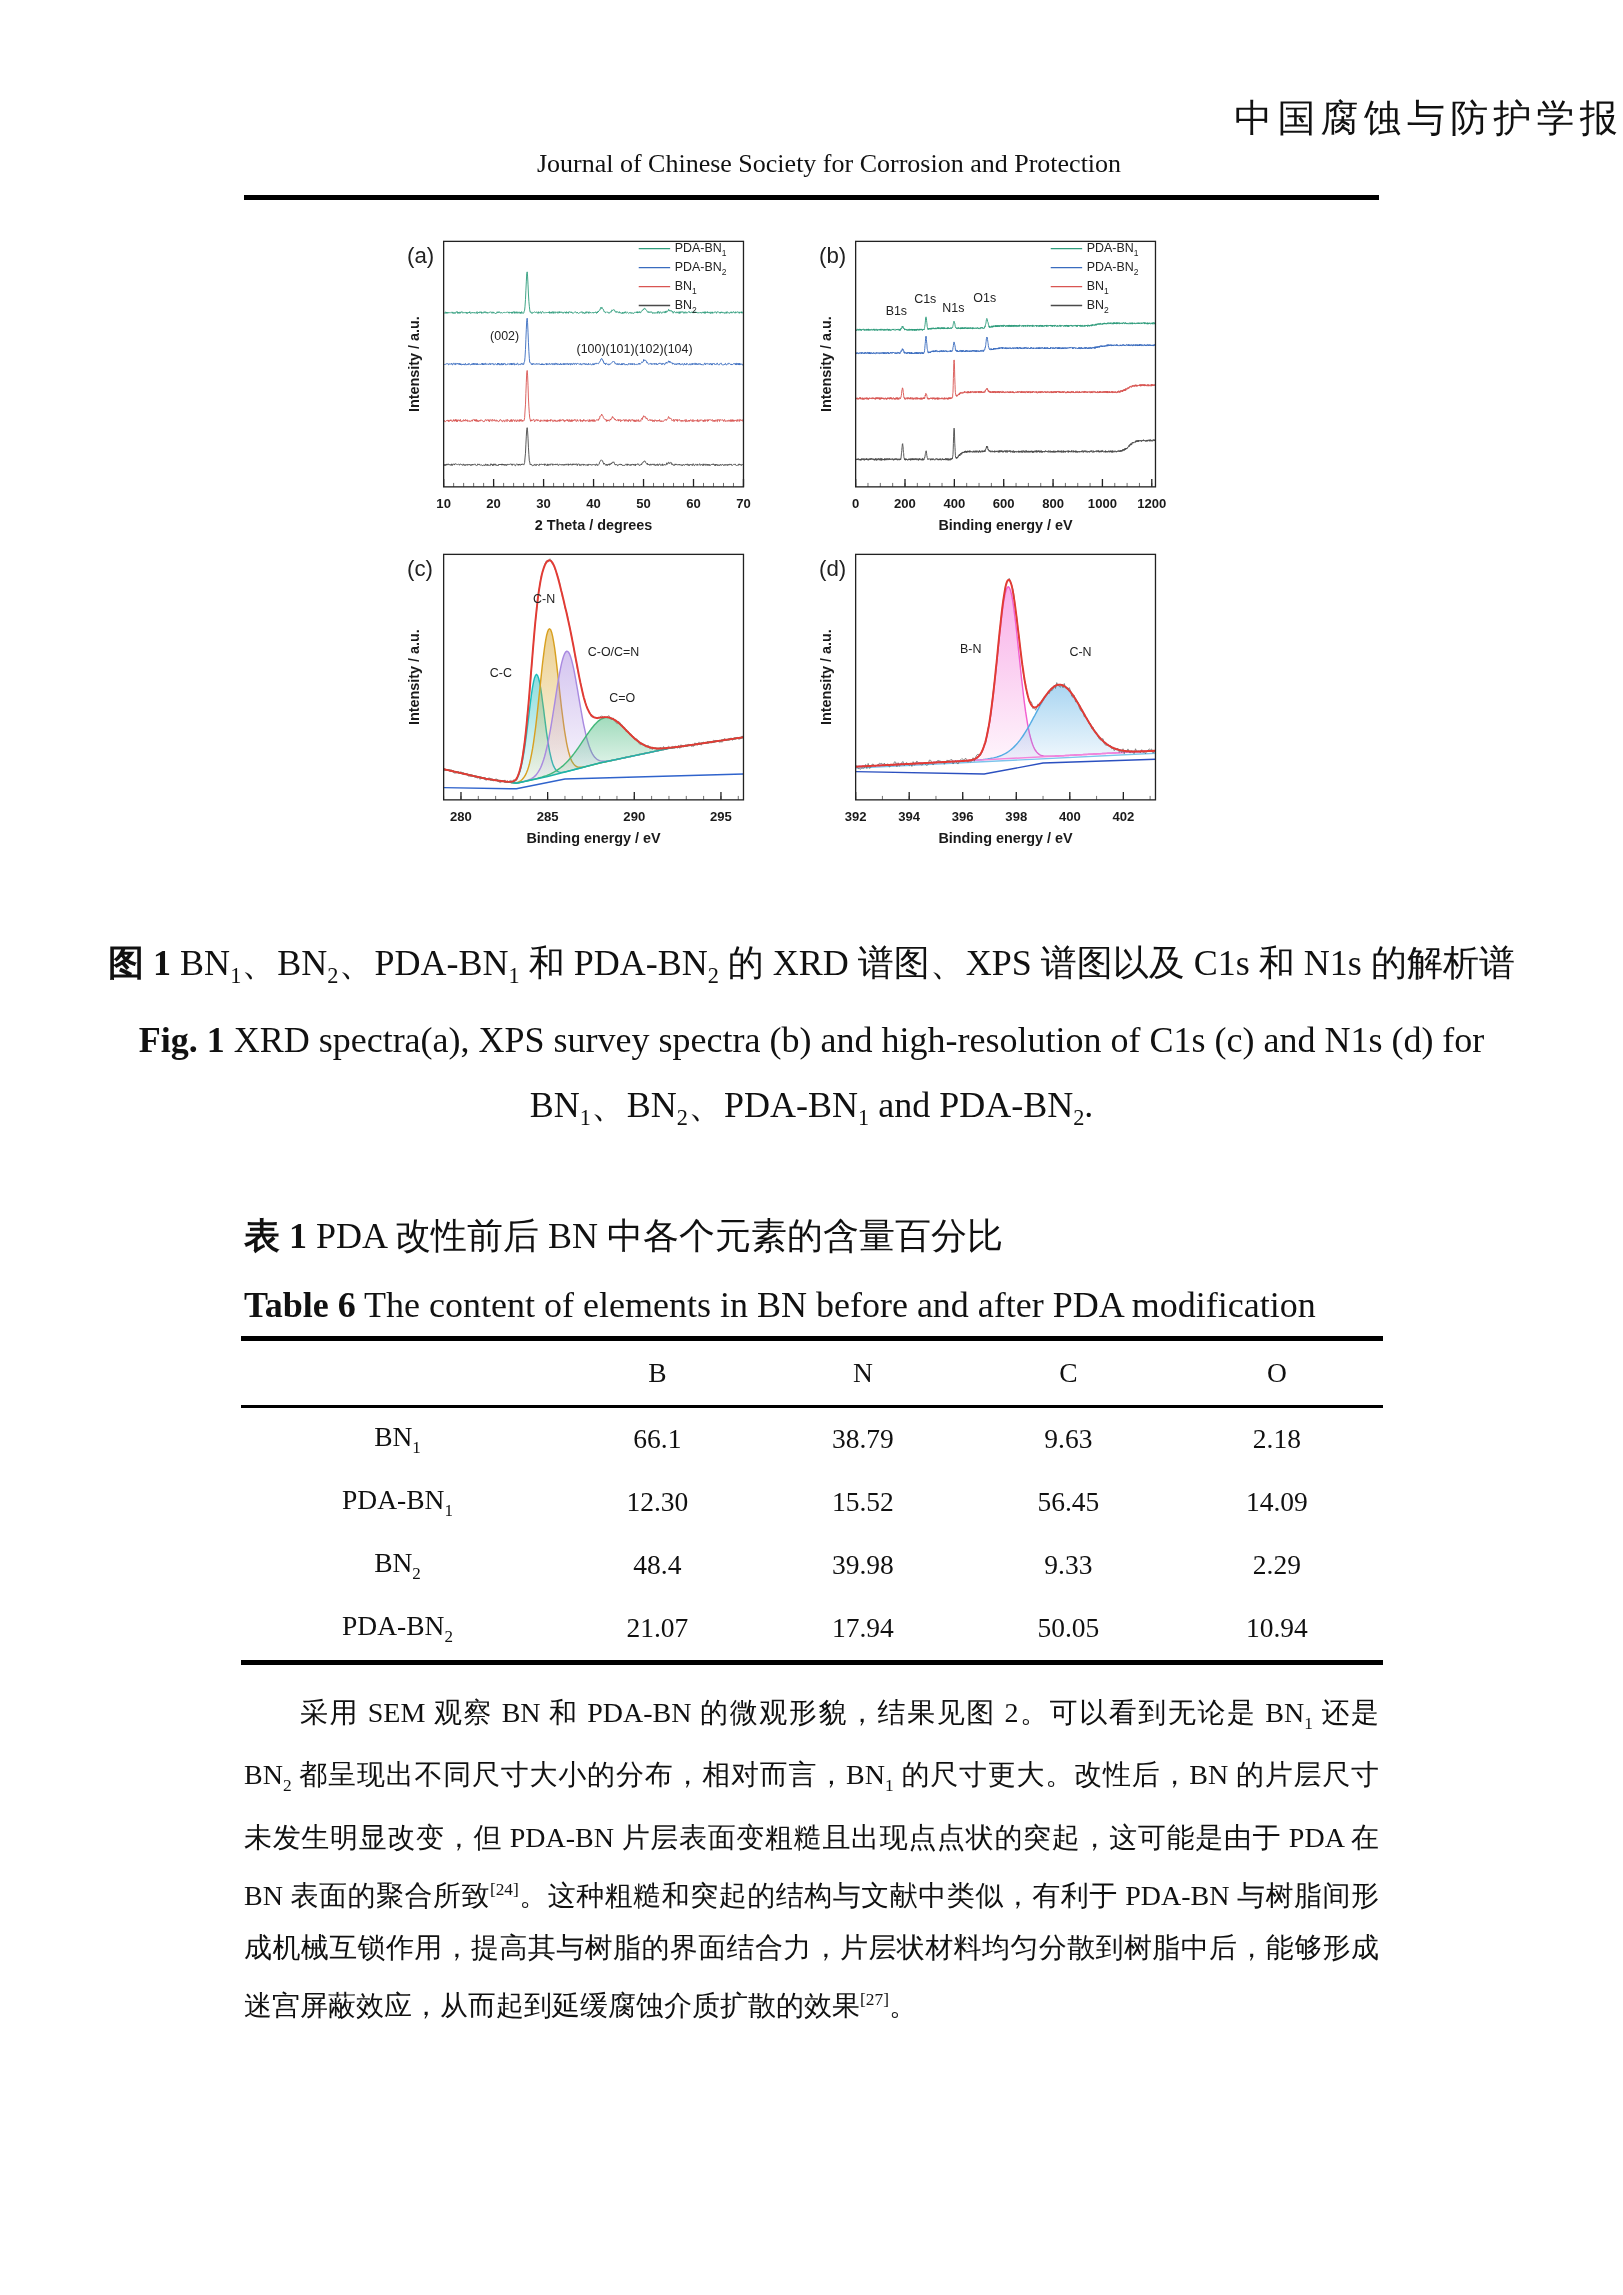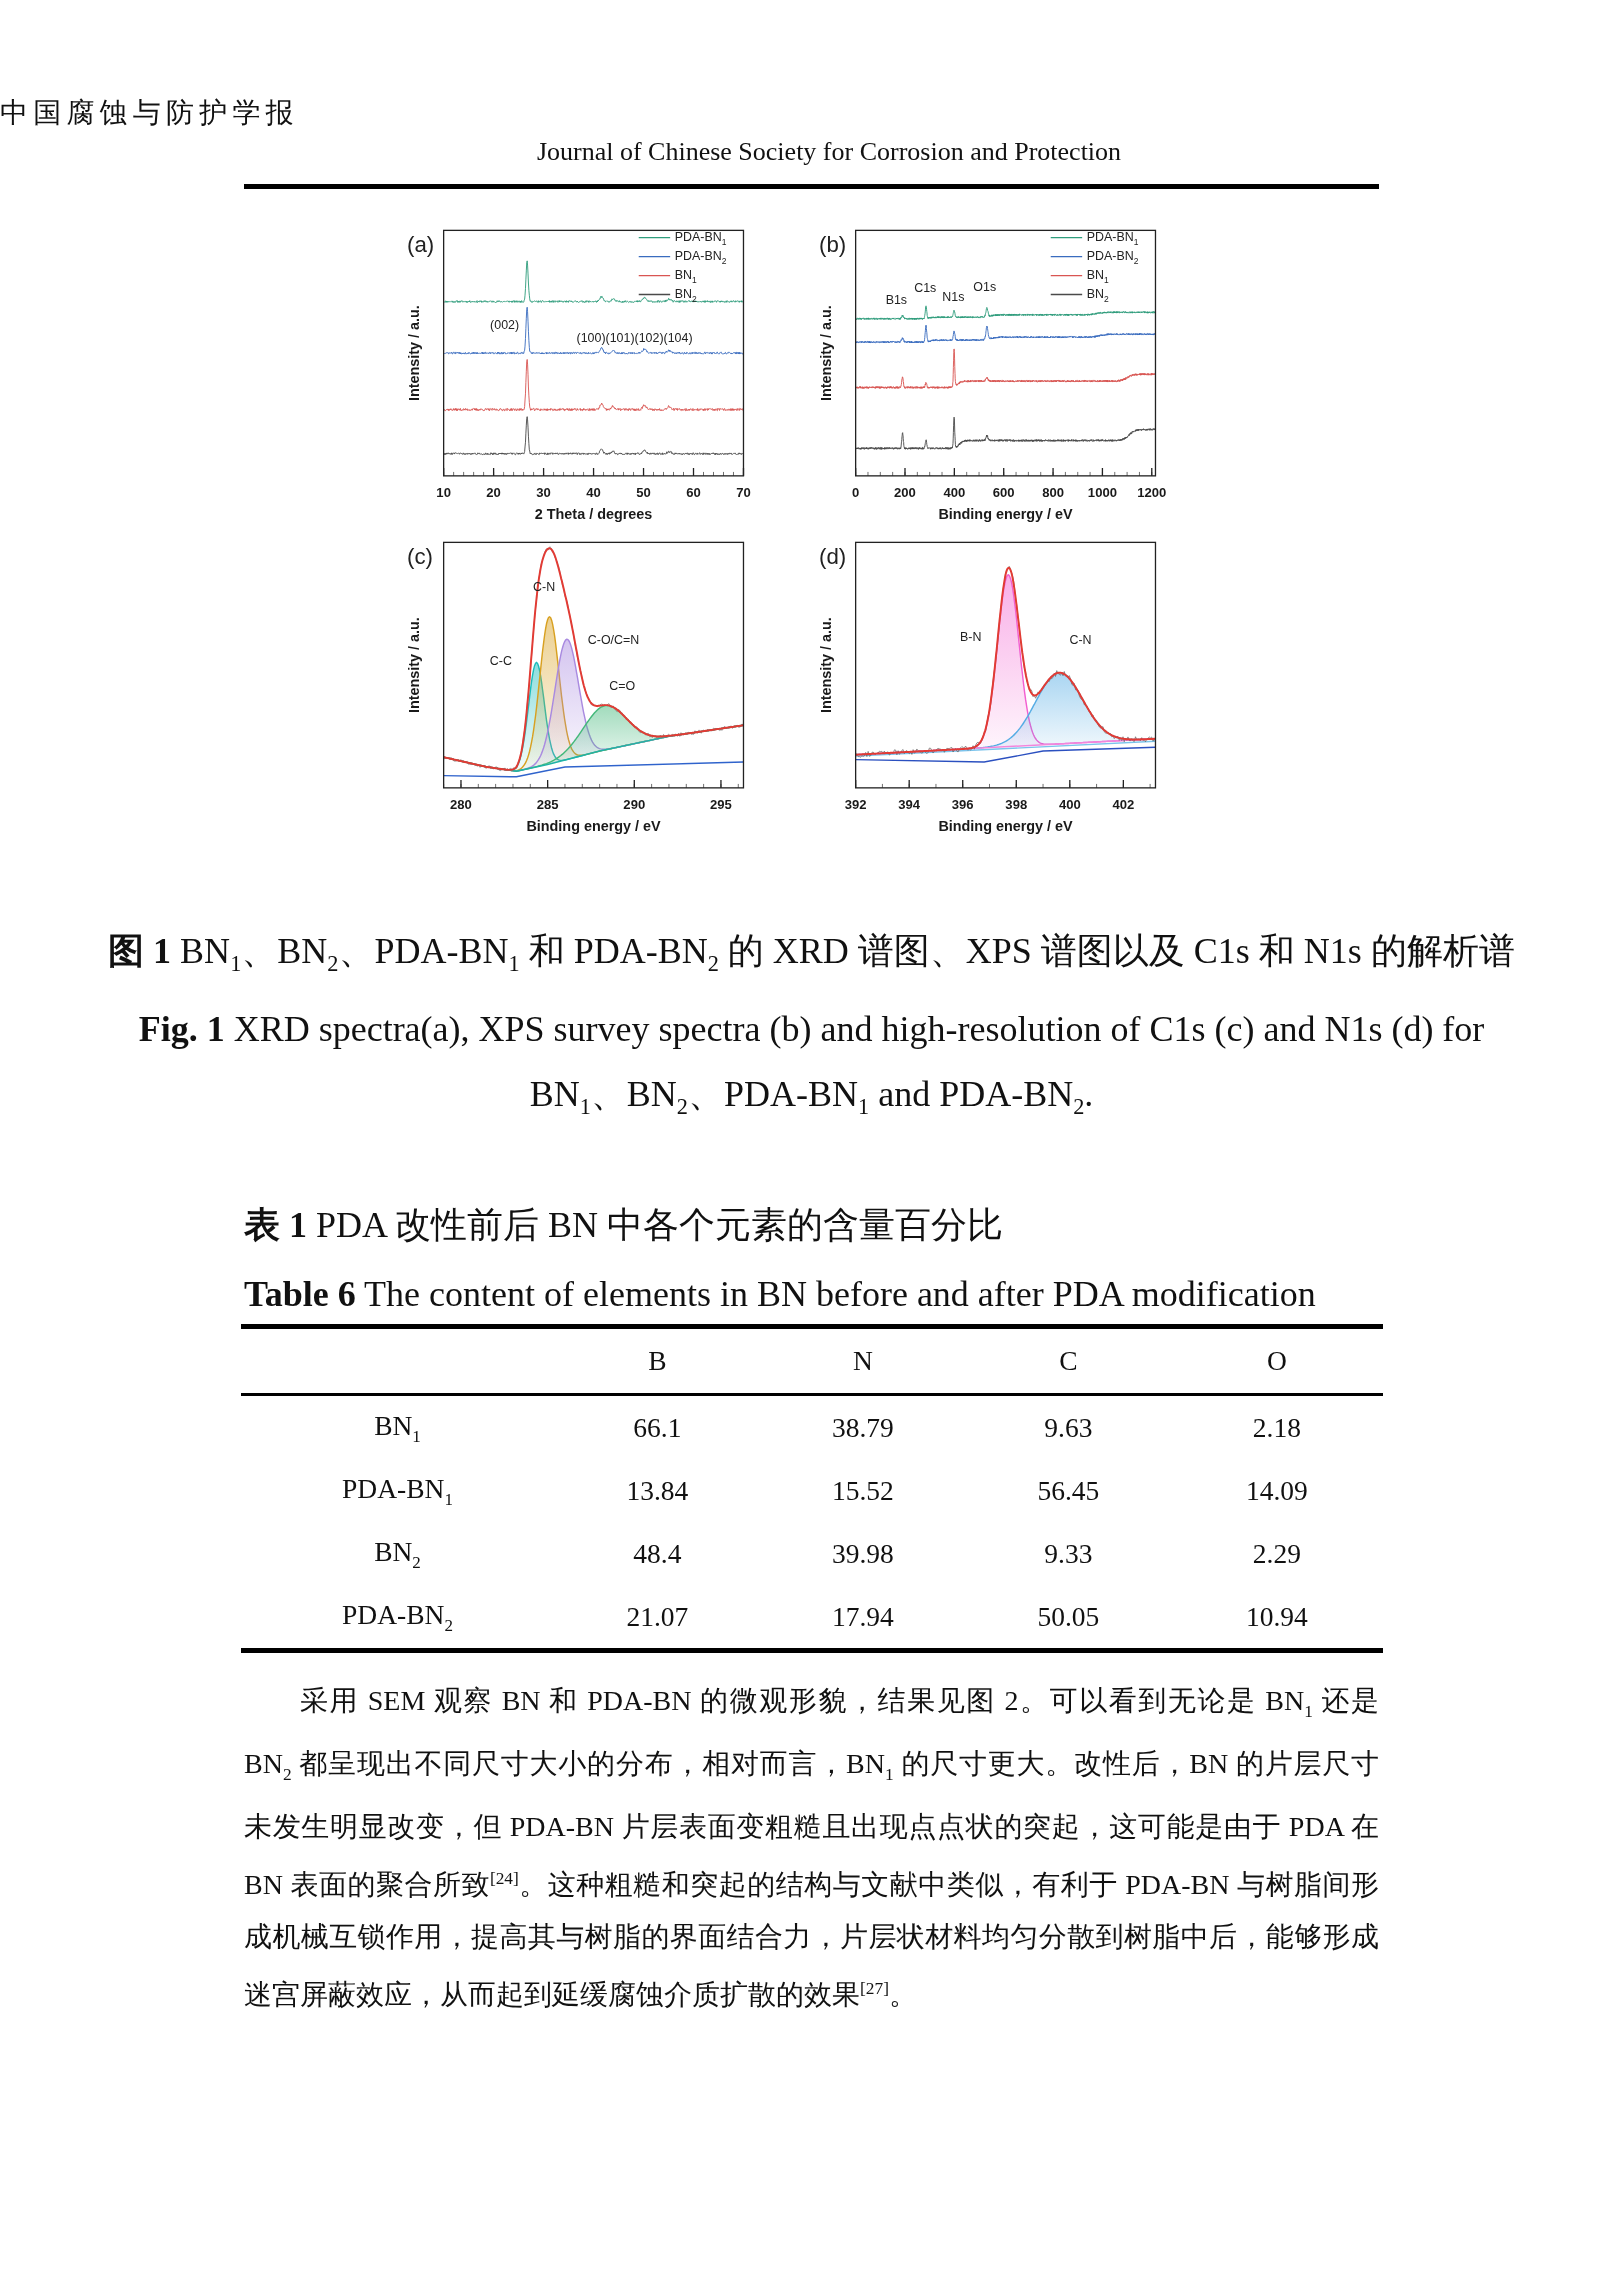--- a/index.html
+++ b/index.html
@@ -1,21 +1,21 @@
 <!DOCTYPE html>
 <html style="font-size:10.5px"><head>
 <meta charset="utf-8">
 <style>
   html,body{margin:0;padding:0;}
   body{
     width:1623px;height:2295px;background:#ffffff;color:#111;
     font-family:"Liberation Serif","DejaVu Serif",serif;
     position:relative;overflow:hidden;
   }
-  .title-zh{font-size:28px;letter-spacing:5.2px;text-align:left;padding-top:97px;line-height:1.15;}
+  .title-zh{font-size:38px;letter-spacing:5.2px;text-align:right;padding-top:97px;line-height:1.15;margin-left:20px;}
   .title-en{font-size:26px;text-align:center;margin-top:9.2px;line-height:1.1;margin-left:35px;}
   .head-rule{width:1135px;height:4.6px;background:#000;margin:17px auto 0;}
   .figure-grid{
     width:818px;margin:25px auto 0;
     display:grid;grid-template-columns:406px 406px;grid-auto-rows:309px;column-gap:6.5px;row-gap:3.9px;
   }
   .figure-grid svg{display:block;}
   svg text{font-family:"Liberation Sans","DejaVu Sans",sans-serif;}
   svg .tick{font-size:20px;font-weight:bold;fill:#1a1a1a;}
   svg .axis{font-size:22px;font-weight:bold;fill:#1a1a1a;}
@@ -352,21 +352,21 @@
   <tbody>
       <tr>
         <td>BN<sub>1</sub></td>
         <td>66.1</td>
         <td>38.79</td>
         <td>9.63</td>
         <td>2.18</td>
       </tr>
       <tr>
         <td>PDA-BN<sub>1</sub></td>
-        <td>13.84</td>
+        <td>12.30</td>
         <td>15.52</td>
         <td>56.45</td>
         <td>14.09</td>
       </tr>
       <tr>
         <td>BN<sub>2</sub></td>
         <td>48.4</td>
         <td>39.98</td>
         <td>9.33</td>
         <td>2.29</td>

